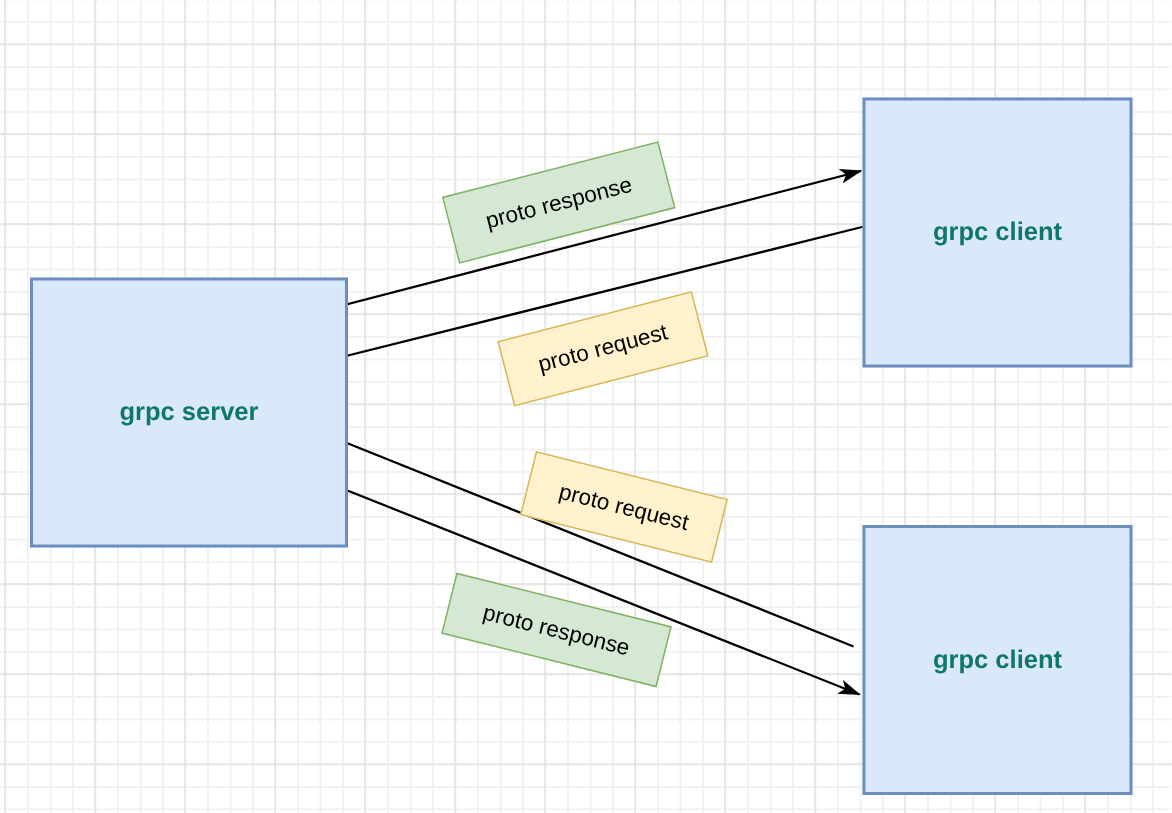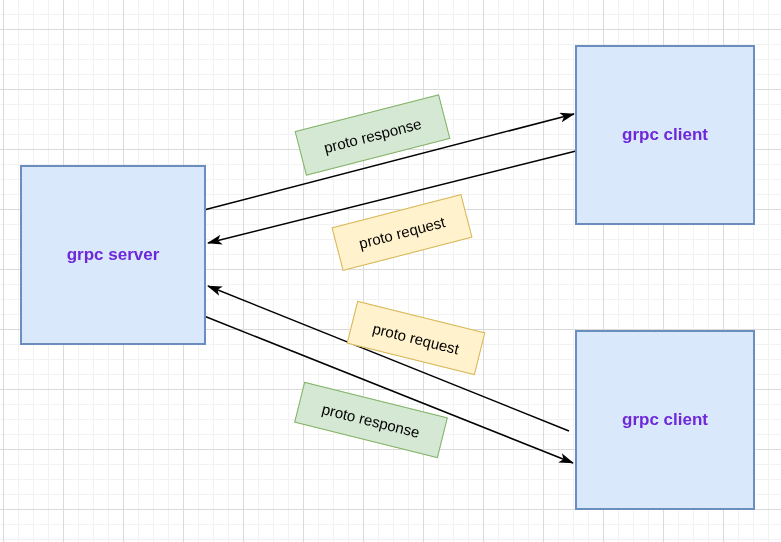--- a/index.html
+++ b/index.html
@@ -47,24 +47,25 @@
   .node {
     position: absolute;
     z-index: 2;
     display: flex;
     align-items: center;
     justify-content: center;
     background: var(--node-fill, #dae8fc);
     border: 2px solid var(--node-border, #6c8ebf);
     font-weight: bold;
     font-size: 17px;
-    color: #6d28d9;
+    color: #0f766e;
     text-align: center;
+    margin-top: 20px;
   }
-  .node-server  { left: 20px;  top: 165px; width: 186px; height: 180px; align-items: center; }
+  .node-server  { left: 20px;  top: 165px; width: 212px; height: 180px; align-items: center; }
   .node-client-top    { left: 575px; top: 45px;  width: 180px; height: 180px; }
   .node-client-bottom { left: 575px; top: 330px; width: 180px; height: 180px; }
   .sticker {
     position: absolute;
     z-index: 3;
     display: flex;
     align-items: center;
     justify-content: center;
     font-size: 15px;
     color: #000;

